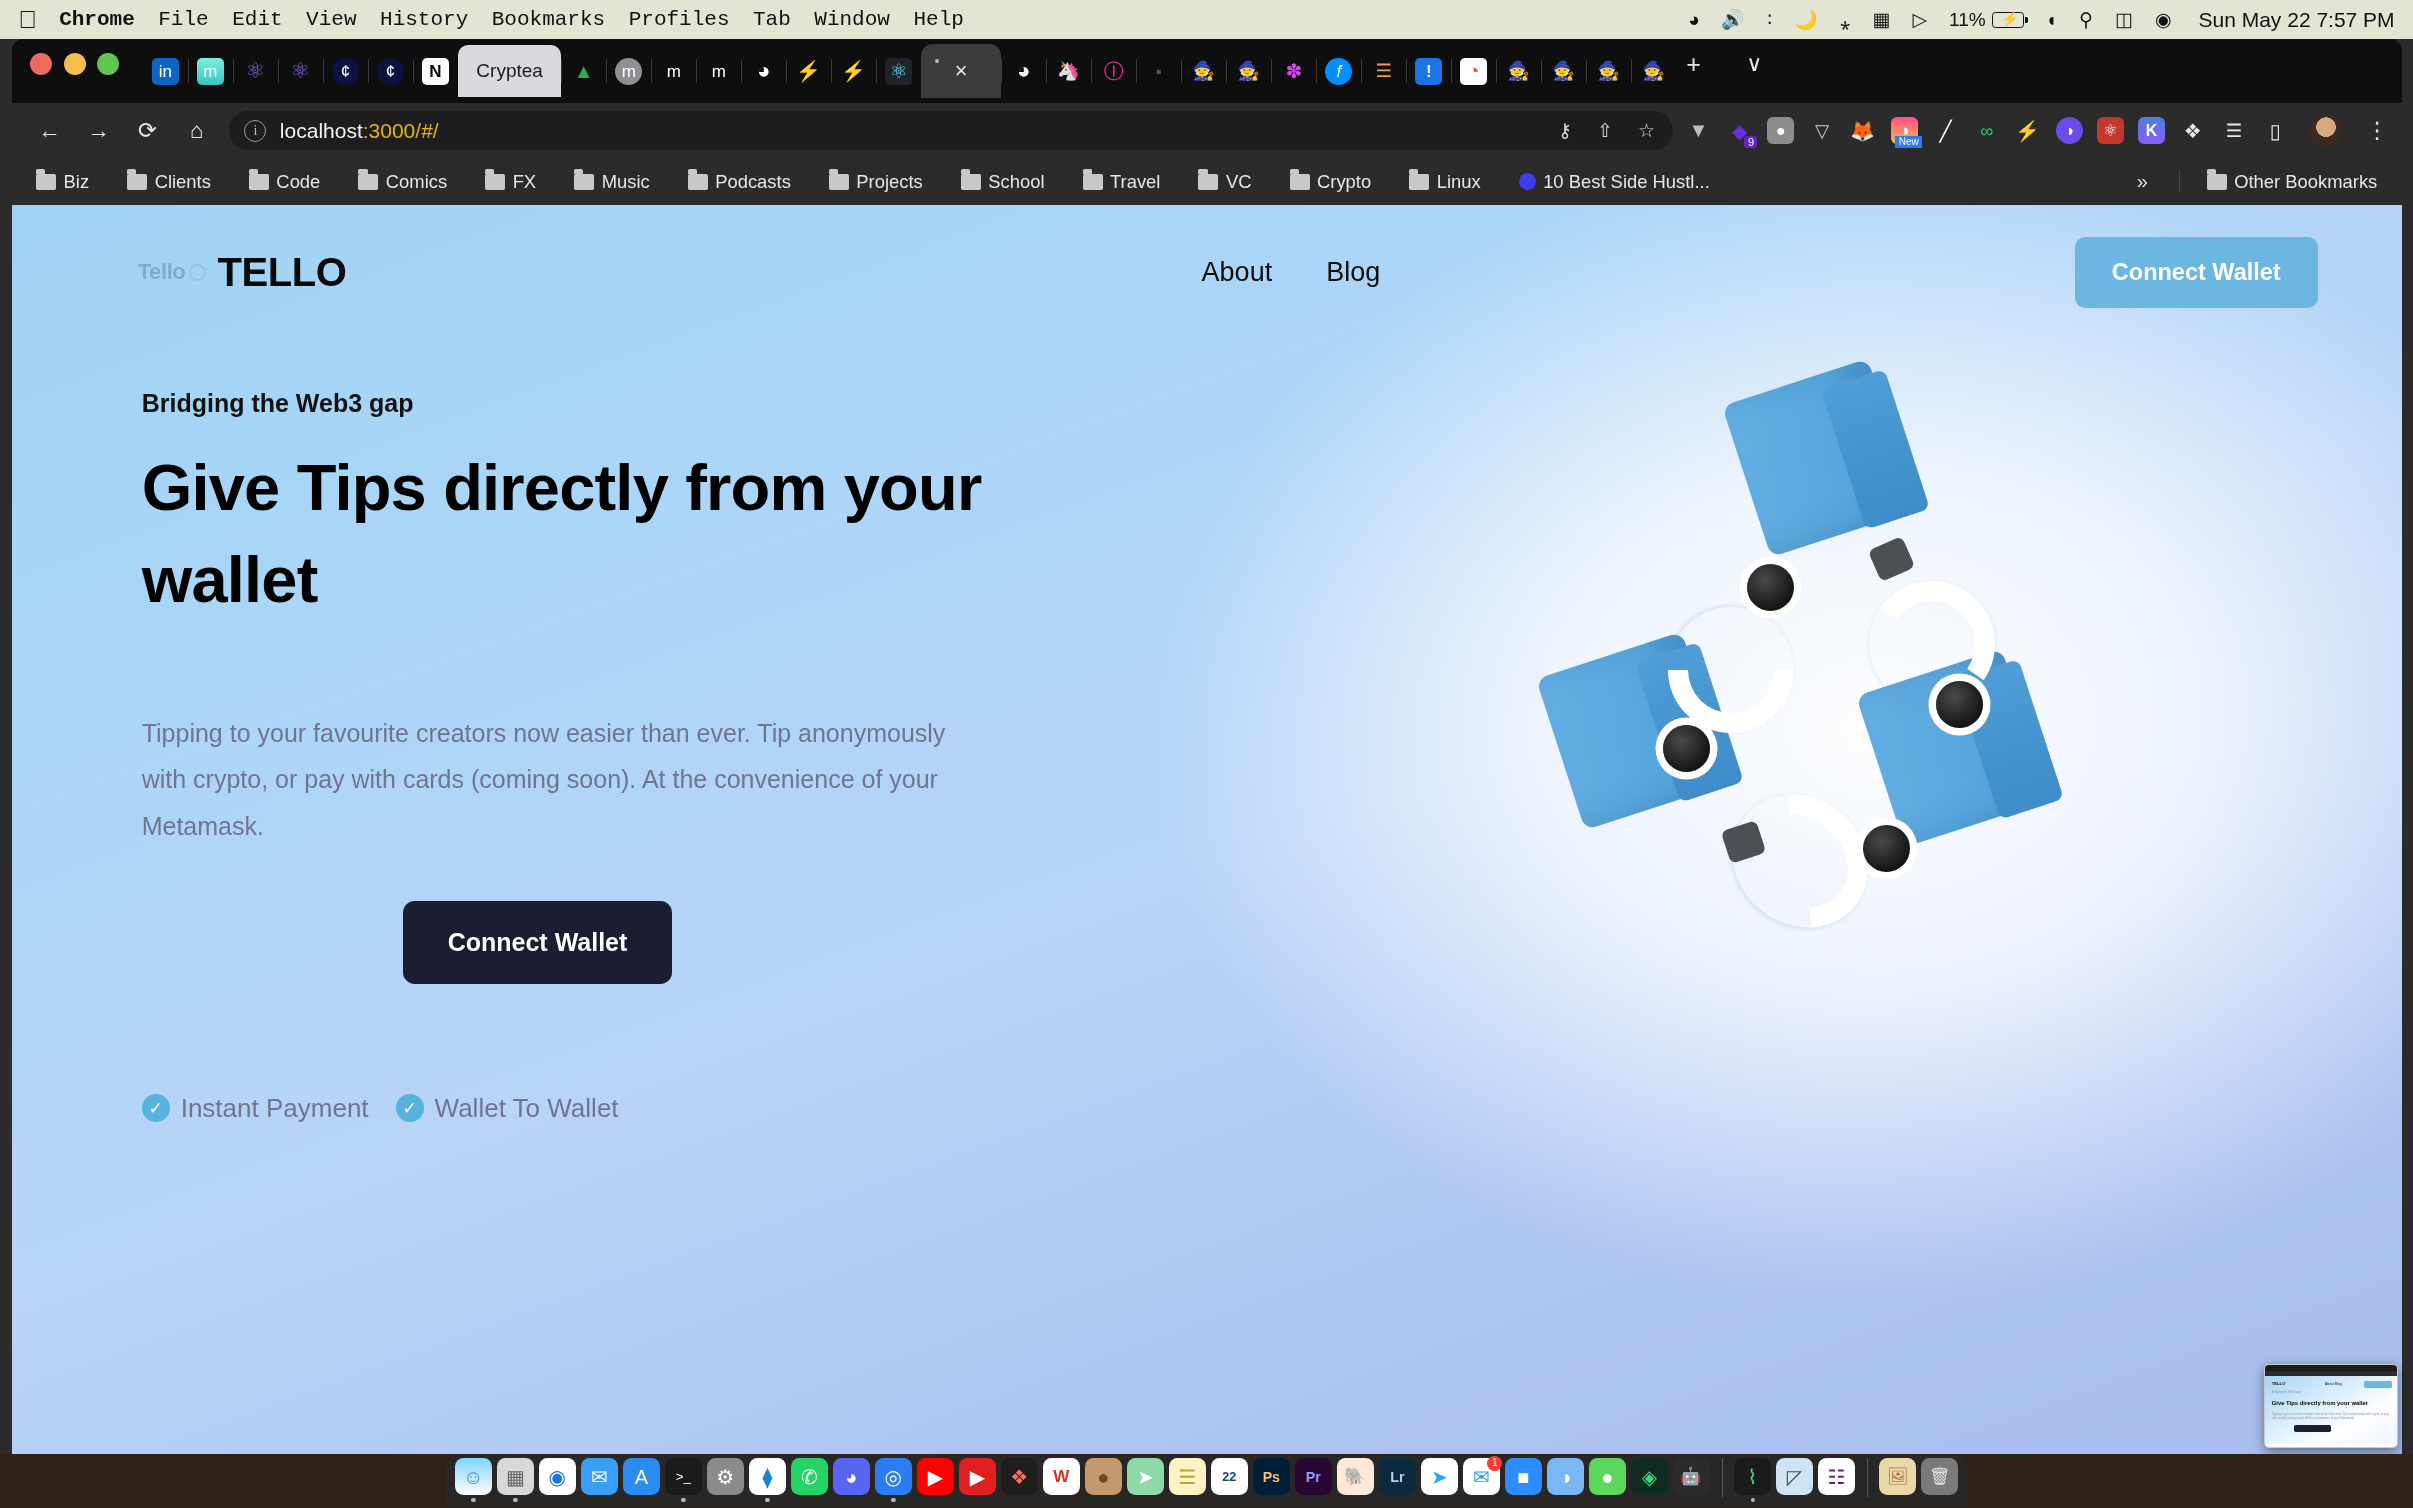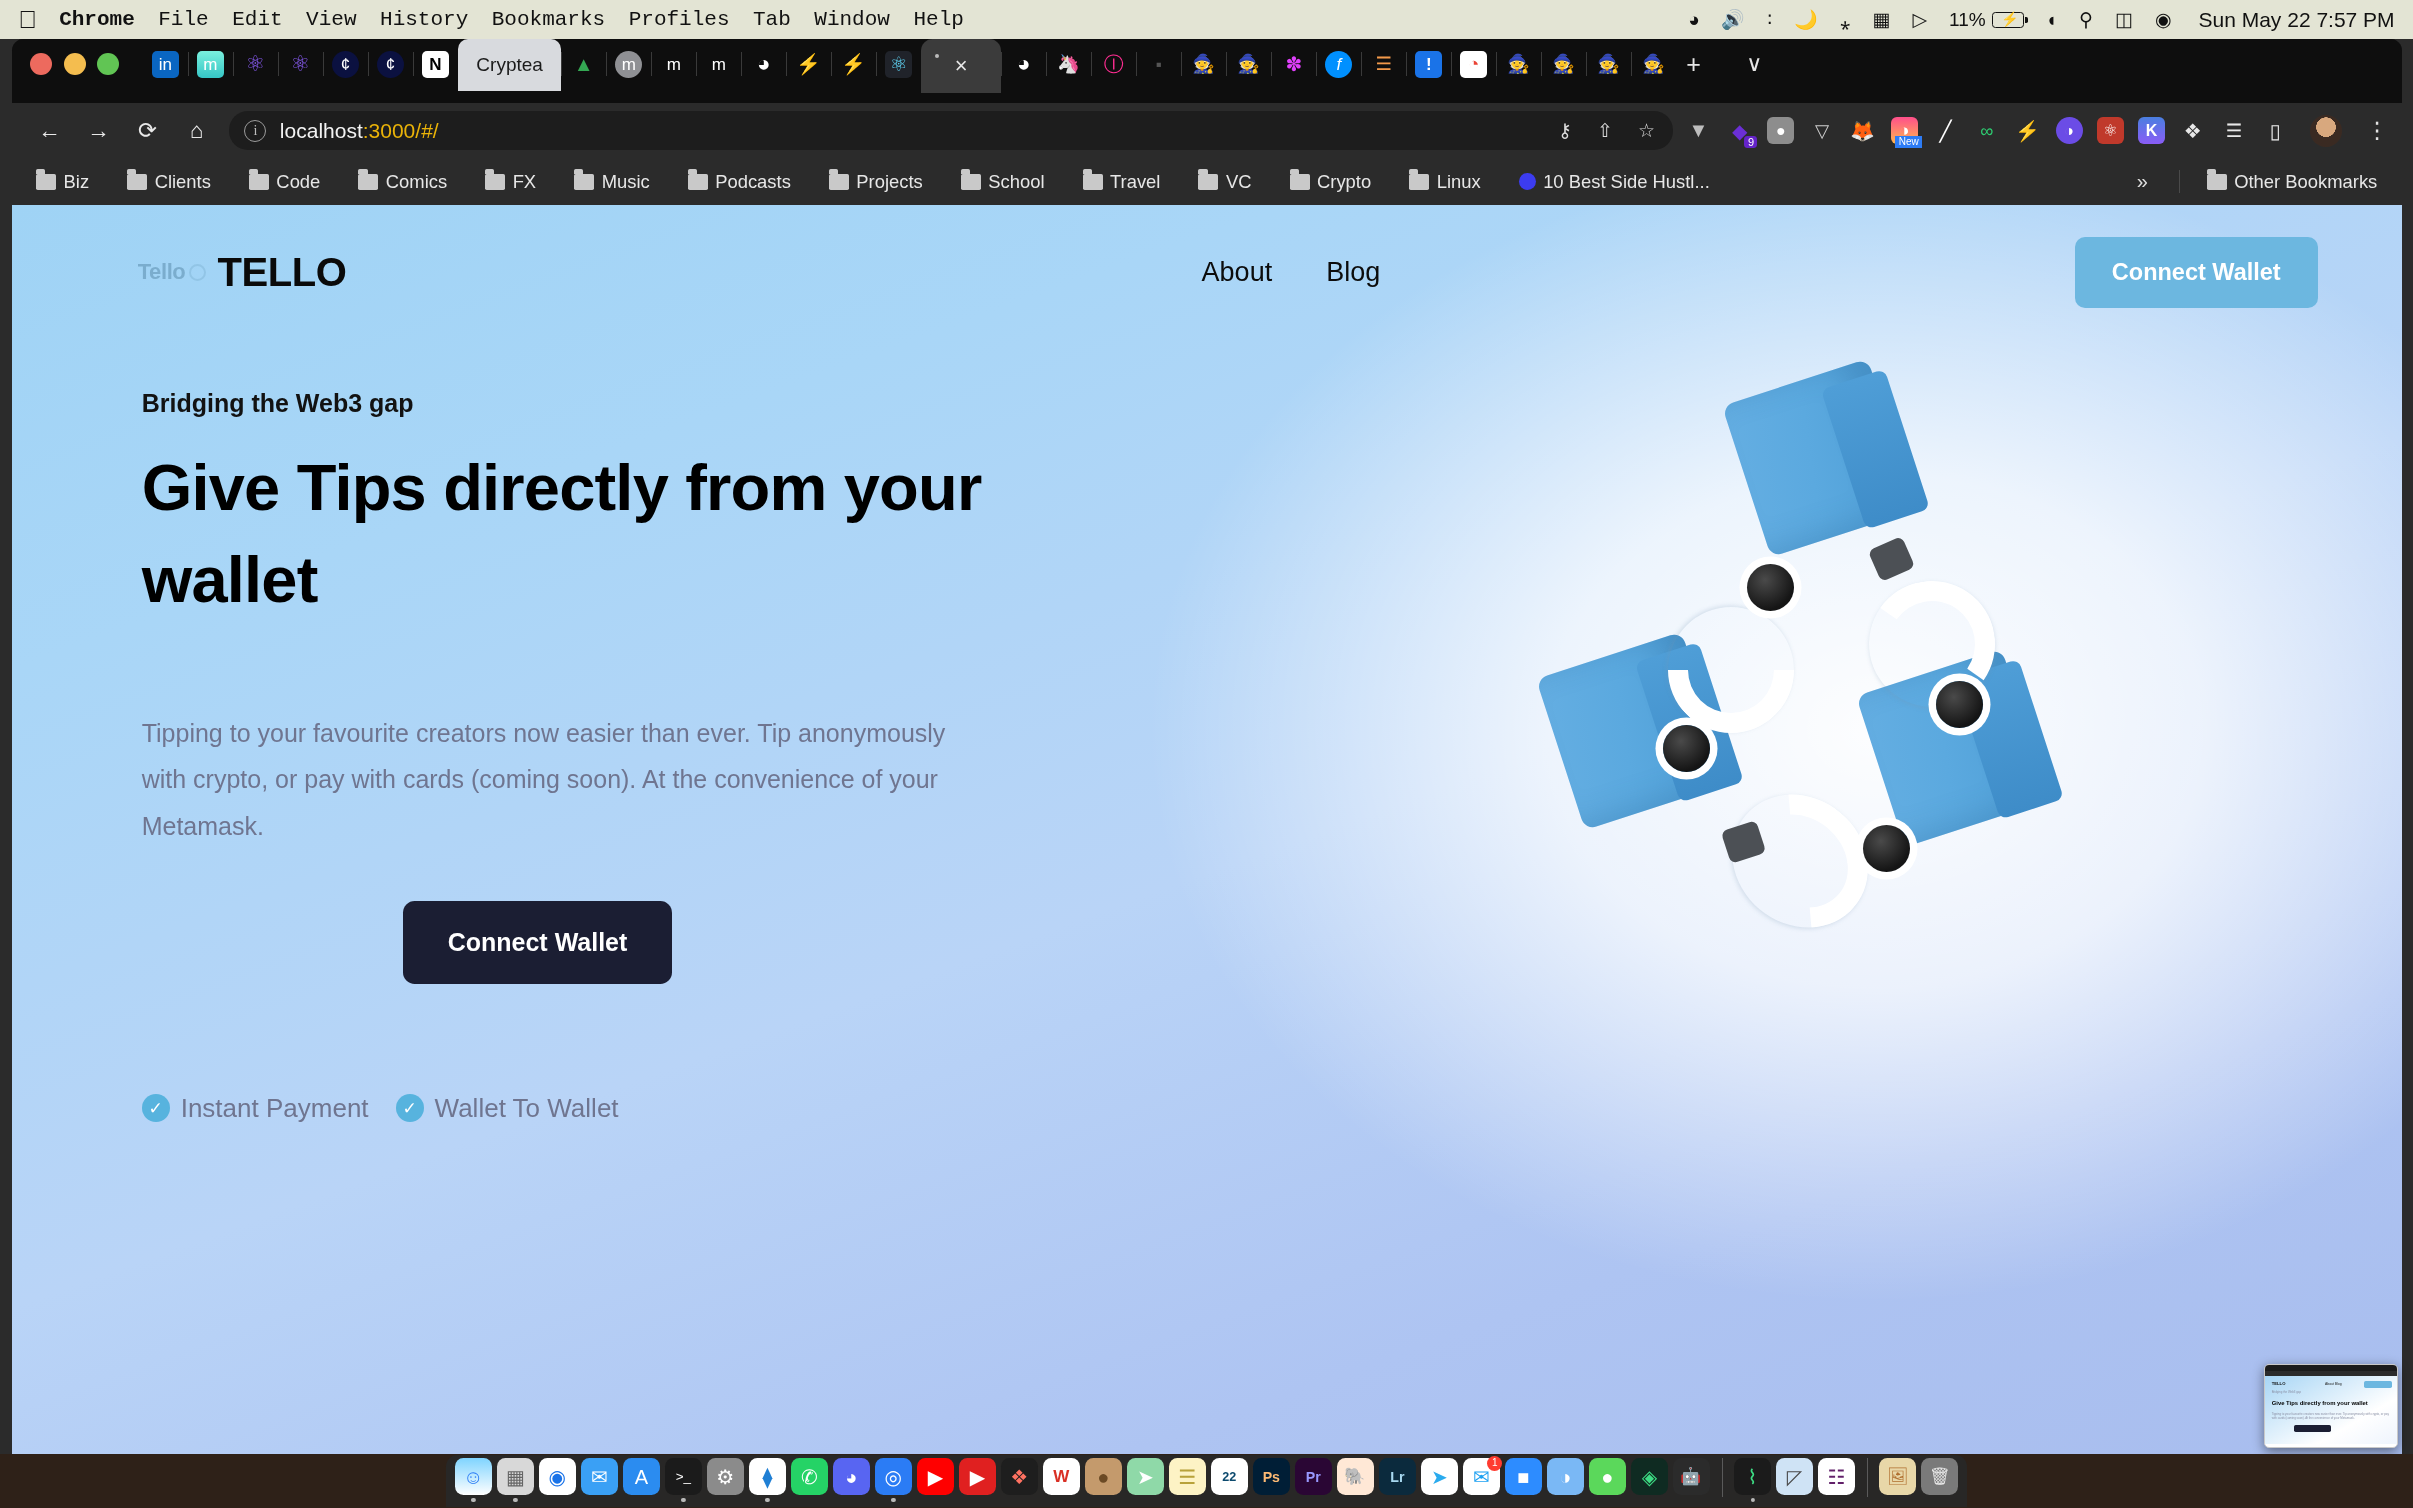--- a/index.html
+++ b/index.html
@@ -56,21 +56,21 @@
     height: 64px; display: flex; align-items: flex-end;
     padding: 0 8.4px 0 18.4px; position: relative;
     background: #0e0e0e;
   }
   .traffic { display: flex; gap: 11.7px; align-items: center; height: 64px; padding-bottom: 13.4px; }
   .tl { width: 22px; height: 22px; border-radius: 50%; }
   .tl.red { background: #ed6a5e; }
   .tl.yellow { background: #f4bd4f; }
   .tl.green { background: #61c554; }
 
-  .tabs { display: flex; align-items: flex-start; height: 64px; margin-left: 23.5px; }
+  .tabs { display: flex; align-items: center; height: 64px; margin-left: 23.5px; }
   .tab {
     height: 50px; min-width: 45px; display: flex; align-items: center; justify-content: center;
     position: relative; padding: 0 7.5px;
   }
   .tab + .tab:before {
     content: ""; position: absolute; left: 0; top: 13.4px;
     width: 0.8px; height: 23.5px; background: #3a3a3a;
   }
   .fav {
     width: 27px; height: 27px; border-radius: 5px; display: flex;

